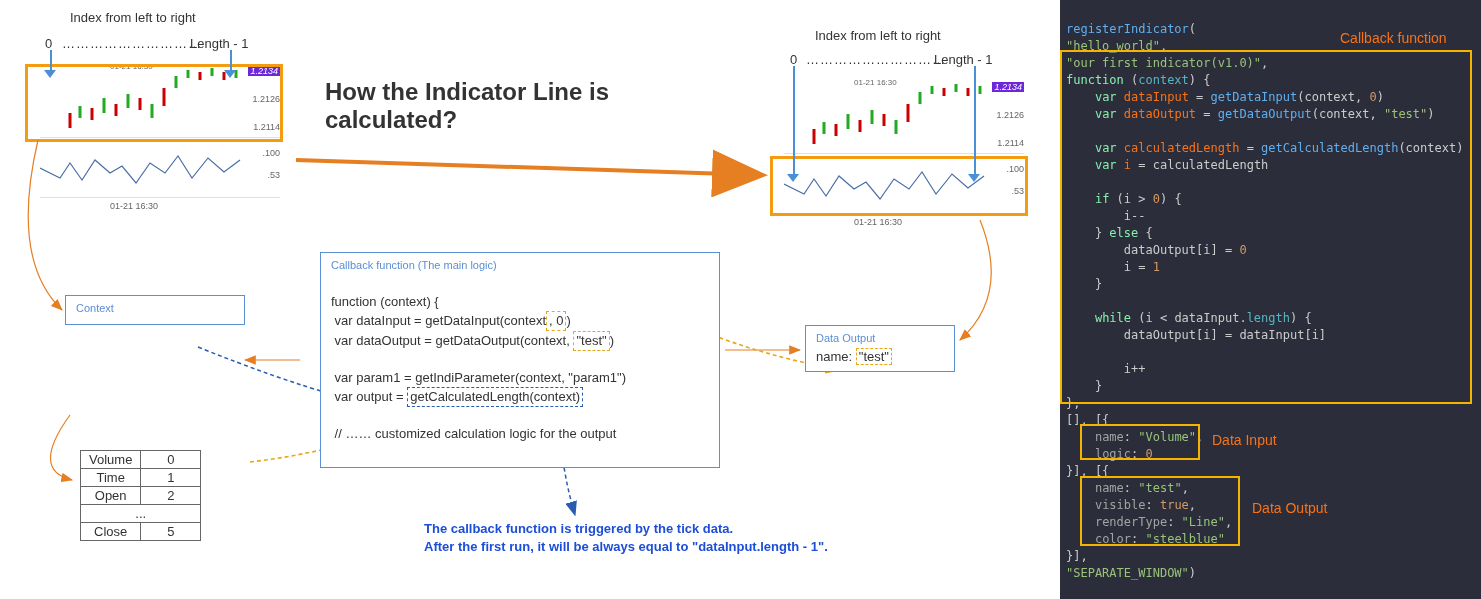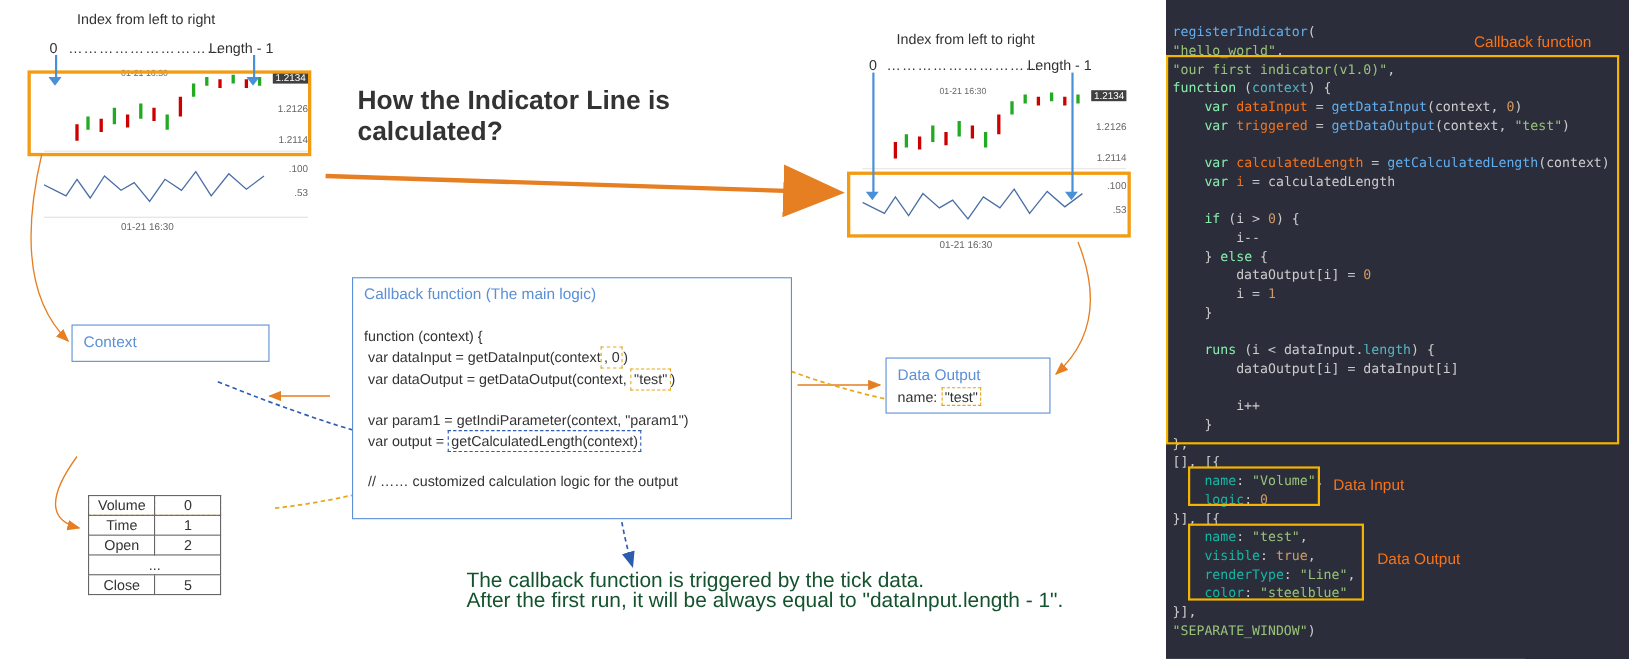--- a/index.html
+++ b/index.html
@@ -28,21 +28,21 @@
     font-size: 12px;
     line-height: 17px;
     padding: 4px 6px;
     white-space: pre;
   }
   .code-area .c-str  { color: #98c379; }
   .code-area .c-kw   { color: #86efac; }
   .code-area .c-var  { color: #f97316;    }
   .code-area .c-call { color: #61afef; }
   .code-area .c-num  { color: #d19a66; }
-  .code-area .c-key  { color: #14b8a6; }
+  .code-area .c-key  { color: #a3a3a3; }
   .code-area .c-id   { color: #56b6c2; }
 
   .callout-box {
     position: absolute;
     border: 2px solid #f4b400;
     pointer-events: none;
   }
   .callout-label {
     position: absolute;
     color: #f97316;
@@ -77,38 +77,38 @@
     font-size: 9px;
     color: #666;
     background: #fff;
   }
   .chart-xlabel {
     position: absolute;
     bottom: -14px;
     font-size: 9px;
     color: #666;
   }
-  .yl-highlight { background:#404040; color:#fff; padding: 0 2px; }
+  .yl-highlight { background:#6d28d9; color:#fff; padding: 0 2px; font-style: italic; }
 
   .candles { position: absolute; left: 0; top: 0; }
   .orange-frame {
     position: absolute;
     border: 3px solid #f39c12;
   }
 
   .blue-box {
     position: absolute;
     border: 1px solid #5b8fd6;
     background: #fff;
     padding: 6px 10px;
   }
   .blue-box h4 {
     color: #5b8fd6;
     font-weight: normal;
-    font-size: 14px;
+    font-size: 11px;
     margin-bottom: 4px;
   }
   .ctx-list { list-style: none; font-size: 13px; }
   .ctx-list li { margin: 1px 0; }
 
   .callback-box .code {
     font-family: Verdana, sans-serif;
     font-size: 13px;
     white-space: pre;
     line-height: 18px;
@@ -139,23 +139,24 @@
   .title-q {
     position: absolute;
     font-size: 24px;
     font-weight: bold;
     color: #333;
     line-height: 28px;
   }
 
   .notes {
     position: absolute;
-    font-size: 19px;
+    font-size: 13px;
     line-height: 18px;
-    color: #14532d;
+    color: #1d4ed8;
+    font-weight: bold;
   }
 
   .arrow-svg {
     position: absolute;
     left: 0; top: 0;
     pointer-events: none;
   }
 
   .index-arrow {
     position: absolute;
@@ -375,33 +376,33 @@
   </div>
 
 </div>
 
 <div class="code-area">
 <span class="c-call">registerIndicator</span>(
 <span class="c-str">"hello_world"</span>,
 <span class="c-str">"our first indicator(v1.0)"</span>,
 <span class="c-kw">function</span> (<span class="c-id">context</span>) {
     <span class="c-kw">var</span> <span class="c-var">dataInput</span> = <span class="c-call">getDataInput</span>(context, <span class="c-num">0</span>)
-    <span class="c-kw">var</span> <span class="c-var">triggered</span> = <span class="c-call">getDataOutput</span>(context, <span class="c-str">"test"</span>)
+    <span class="c-kw">var</span> <span class="c-var">dataOutput</span> = <span class="c-call">getDataOutput</span>(context, <span class="c-str">"test"</span>)
 
     <span class="c-kw">var</span> <span class="c-var">calculatedLength</span> = <span class="c-call">getCalculatedLength</span>(context)
     <span class="c-kw">var</span> <span class="c-var">i</span> = calculatedLength
 
     <span class="c-kw">if</span> (i &gt; <span class="c-num">0</span>) {
         i--
     } <span class="c-kw">else</span> {
         dataOutput[i] = <span class="c-num">0</span>
         i = <span class="c-num">1</span>
     }
 
-    <span class="c-kw">runs</span> (i &lt; dataInput.<span class="c-id">length</span>) {
+    <span class="c-kw">while</span> (i &lt; dataInput.<span class="c-id">length</span>) {
         dataOutput[i] = dataInput[i]
 
         i++
     }
 },
 [], [{
     <span class="c-key">name</span>: <span class="c-str">"Volume"</span>,
     <span class="c-key">logic</span>: <span class="c-num">0</span>
 }], [{
     <span class="c-key">name</span>: <span class="c-str">"test"</span>,

